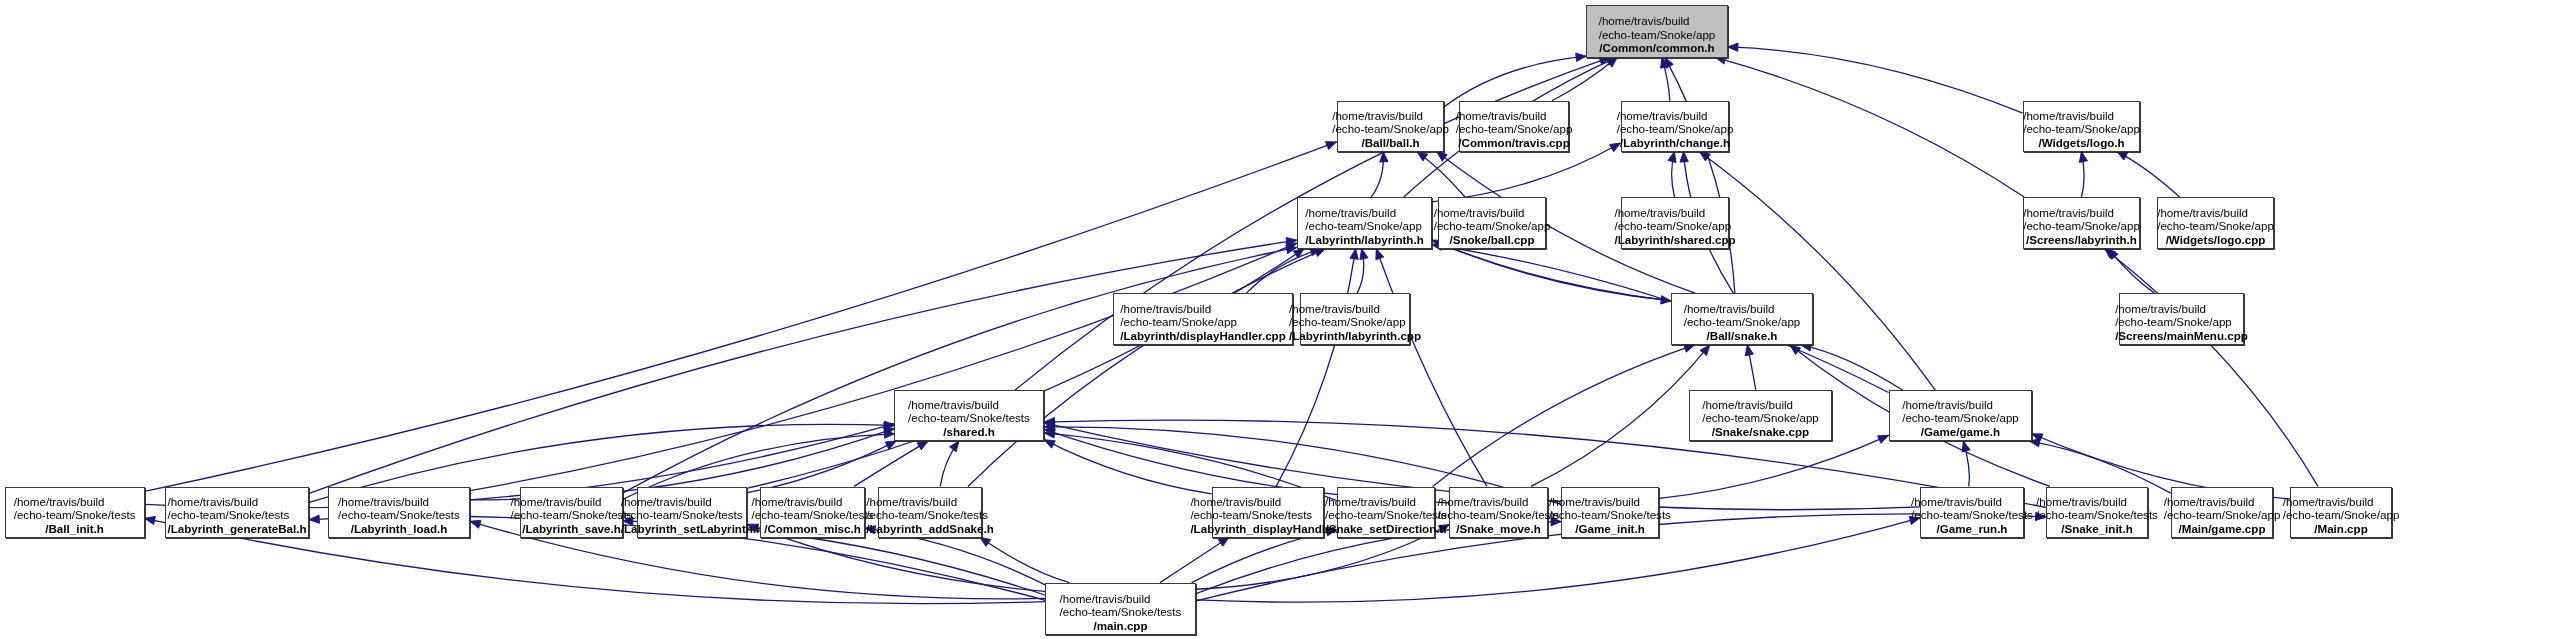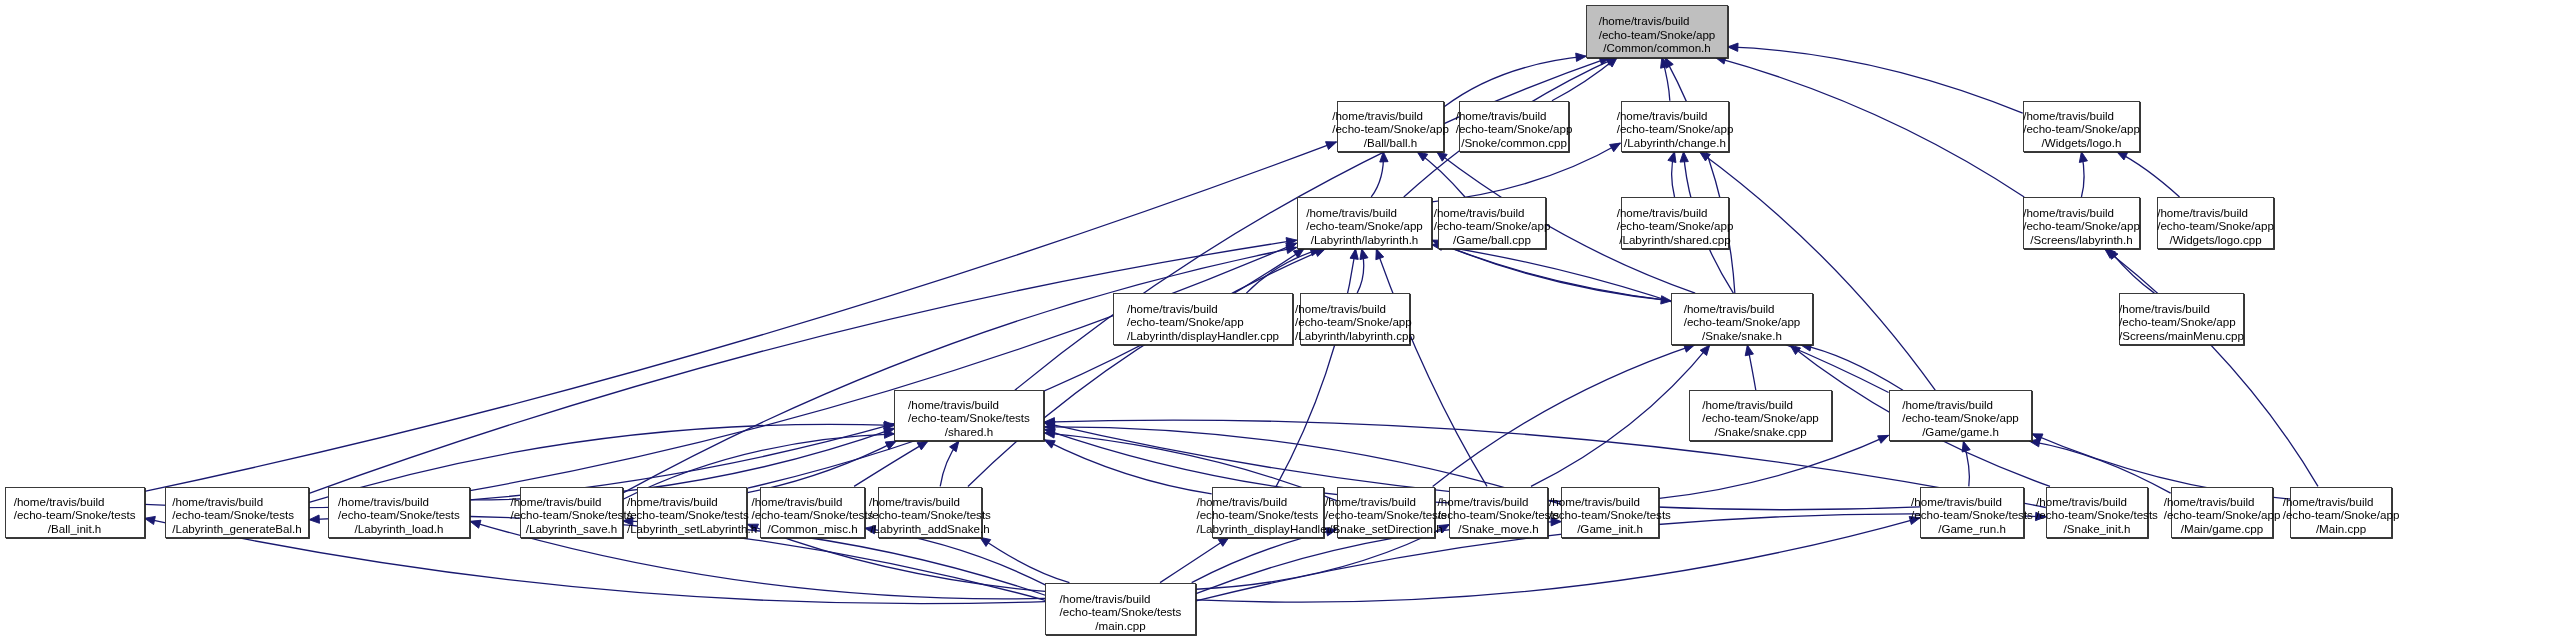--- a/index.html
+++ b/index.html
@@ -10,21 +10,21 @@
     border: 1.4px solid #3a3a3a; background: #ffffff;
     display: flex; align-items: flex-end; justify-content: center;
     font-size: 11.6px; line-height: 13.5px; color: #000;
     text-align: center; padding: 1.8px 7.4px; cursor: pointer;
     box-shadow: 0.9px 0.9px 0 #222;
   }
   .node.root { background: #bfbfbf; cursor: default; }
   .node .lbl { white-space: pre; display: block; }
   .node .lbl span { display: block; }
   .node .lbl span.first, .node .lbl span.second { text-align: left; }
-  .node .lbl span.third { text-align: center; }
+  .node .lbl span.third { text-align: center; font-weight: bold; }
   svg path.edge { fill: none; stroke: #191970; stroke-width: 1.4; }
   svg polygon.arrow { fill: #191970; stroke: #191970; stroke-width: 1; }
 </style>
 </head>
 <body>
 
 <svg id="graph-canvas" width="2576" height="639" viewBox="0 0 2785 691">
     <path class="edge" d="M1561.0,115.8 Q1621.6,70.0 1715.0,60.8" stroke="#191970"></path>
     <polygon class="arrow" points="1715.0,60.8 1704.5,66.4 1703.6,57.4"></polygon>
     <path class="edge" d="M1677.9,109.0 Q1714.6,90.0 1748.6,62.0" stroke="#191970"></path>
@@ -162,51 +162,51 @@
   </svg>
 
 <div id="nodes">
   <div class="node root" style="left:1586px;top:4.6px;width:142px;height:53px;">
     <div class="lbl"><span class="first">/home/travis/build</span><span class="second">/echo-team/Snoke/app</span><span class="third">/Common/common.h</span></div>
   </div>
   <div class="node" style="left:1337px;top:101px;width:107px;height:51px;">
     <div class="lbl"><span class="first">/home/travis/build</span><span class="second">/echo-team/Snoke/app</span><span class="third">/Ball/ball.h</span></div>
   </div>
   <div class="node" style="left:1459px;top:101px;width:110px;height:51px;">
-    <div class="lbl"><span class="first">/home/travis/build</span><span class="second">/echo-team/Snoke/app</span><span class="third">/Snoke/common.cpp</span></div>
+    <div class="lbl"><span class="first">/home/travis/build</span><span class="second">/echo-team/Snoke/app</span><span class="third">/Common/travis.cpp</span></div>
   </div>
   <div class="node" style="left:1621px;top:101px;width:108px;height:51px;">
     <div class="lbl"><span class="first">/home/travis/build</span><span class="second">/echo-team/Snoke/app</span><span class="third">/Labyrinth/change.h</span></div>
   </div>
   <div class="node" style="left:2023px;top:101px;width:117px;height:51px;">
     <div class="lbl"><span class="first">/home/travis/build</span><span class="second">/echo-team/Snoke/app</span><span class="third">/Widgets/logo.h</span></div>
   </div>
   <div class="node" style="left:1297px;top:197px;width:135px;height:52px;">
     <div class="lbl"><span class="first">/home/travis/build</span><span class="second">/echo-team/Snoke/app</span><span class="third">/Labyrinth/labyrinth.h</span></div>
   </div>
   <div class="node" style="left:1438px;top:197px;width:108px;height:52px;">
-    <div class="lbl"><span class="first">/home/travis/build</span><span class="second">/echo-team/Snoke/app</span><span class="third">/Game/ball.cpp</span></div>
+    <div class="lbl"><span class="first">/home/travis/build</span><span class="second">/echo-team/Snoke/app</span><span class="third">/Snoke/ball.cpp</span></div>
   </div>
   <div class="node" style="left:1621px;top:197px;width:108px;height:52px;">
     <div class="lbl"><span class="first">/home/travis/build</span><span class="second">/echo-team/Snoke/app</span><span class="third">/Labyrinth/shared.cpp</span></div>
   </div>
   <div class="node" style="left:2023px;top:197px;width:117px;height:52px;">
     <div class="lbl"><span class="first">/home/travis/build</span><span class="second">/echo-team/Snoke/app</span><span class="third">/Screens/labyrinth.h</span></div>
   </div>
   <div class="node" style="left:2157px;top:197px;width:117px;height:52px;">
     <div class="lbl"><span class="first">/home/travis/build</span><span class="second">/echo-team/Snoke/app</span><span class="third">/Widgets/logo.cpp</span></div>
   </div>
   <div class="node" style="left:1113px;top:293px;width:180px;height:52px;">
     <div class="lbl"><span class="first">/home/travis/build</span><span class="second">/echo-team/Snoke/app</span><span class="third">/Labyrinth/displayHandler.cpp</span></div>
   </div>
   <div class="node" style="left:1300px;top:293px;width:110px;height:52px;">
     <div class="lbl"><span class="first">/home/travis/build</span><span class="second">/echo-team/Snoke/app</span><span class="third">/Labyrinth/labyrinth.cpp</span></div>
   </div>
   <div class="node" style="left:1671px;top:293px;width:142px;height:52px;">
-    <div class="lbl"><span class="first">/home/travis/build</span><span class="second">/echo-team/Snoke/app</span><span class="third">/Snake/snake.h</span></div>
+    <div class="lbl"><span class="first">/home/travis/build</span><span class="second">/echo-team/Snoke/app</span><span class="third">/Ball/snake.h</span></div>
   </div>
   <div class="node" style="left:2119px;top:293px;width:125px;height:52px;">
     <div class="lbl"><span class="first">/home/travis/build</span><span class="second">/echo-team/Snoke/app</span><span class="third">/Screens/mainMenu.cpp</span></div>
   </div>
   <div class="node" style="left:894px;top:390px;width:150px;height:51px;">
     <div class="lbl"><span class="first">/home/travis/build</span><span class="second">/echo-team/Snoke/tests</span><span class="third">/shared.h</span></div>
   </div>
   <div class="node" style="left:1689px;top:390px;width:143px;height:51px;">
     <div class="lbl"><span class="first">/home/travis/build</span><span class="second">/echo-team/Snoke/app</span><span class="third">/Snake/snake.cpp</span></div>
   </div>

